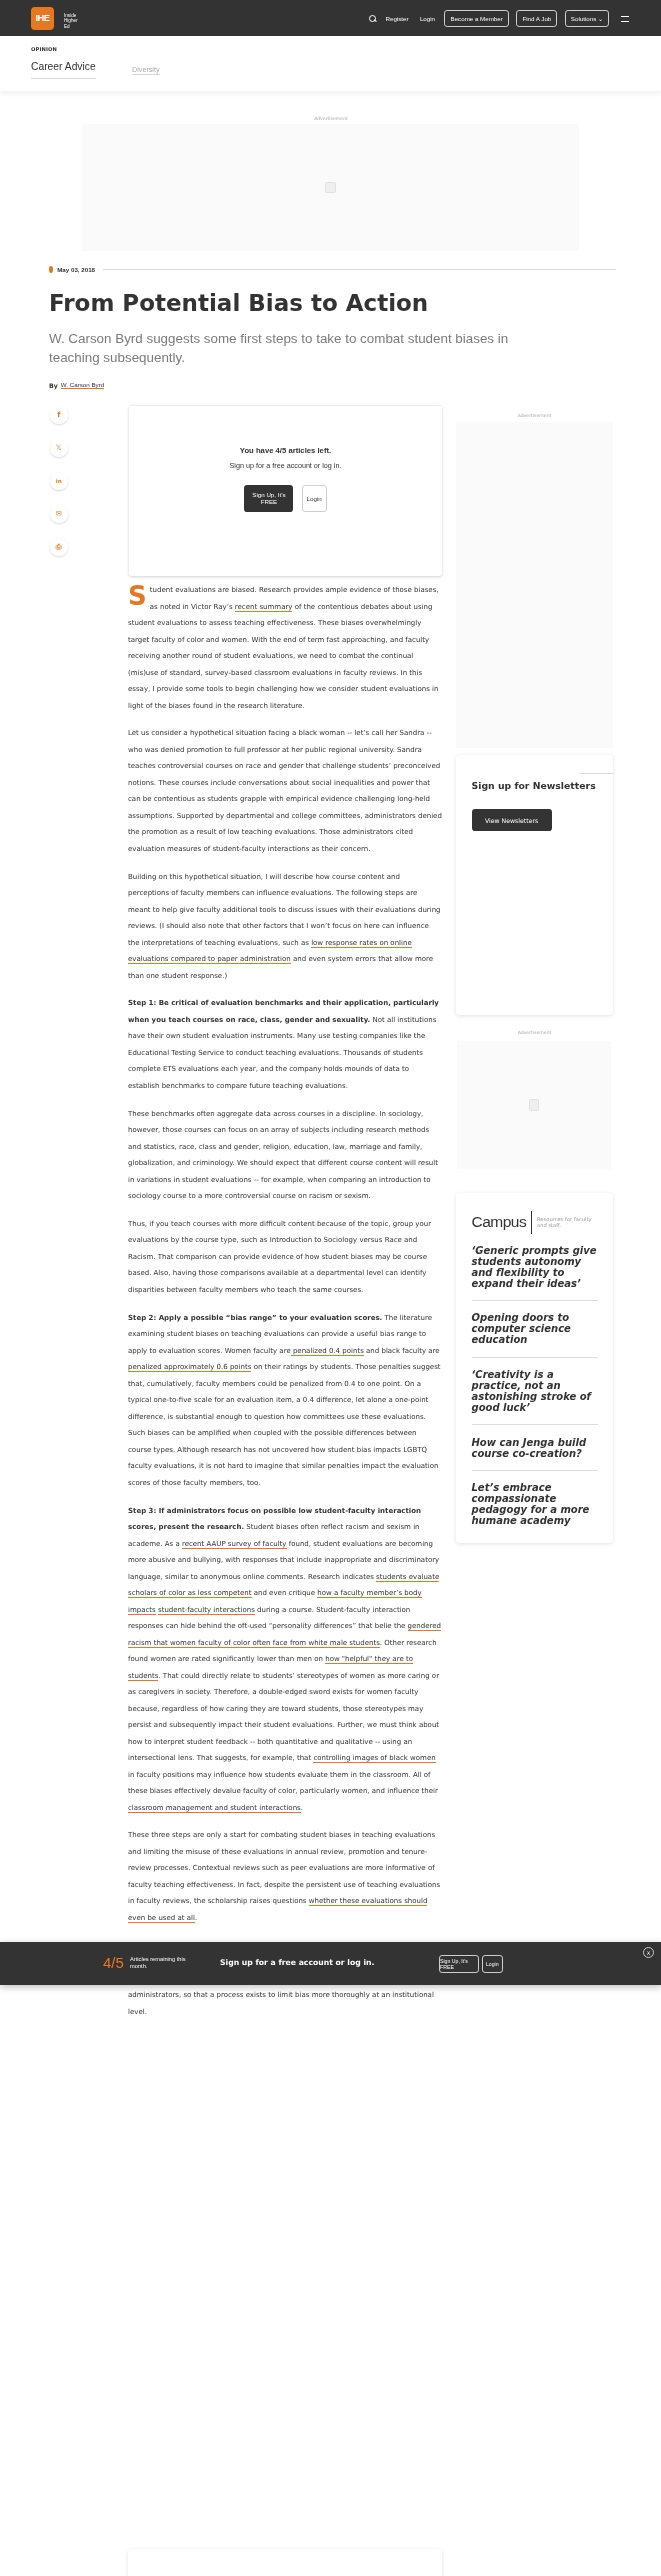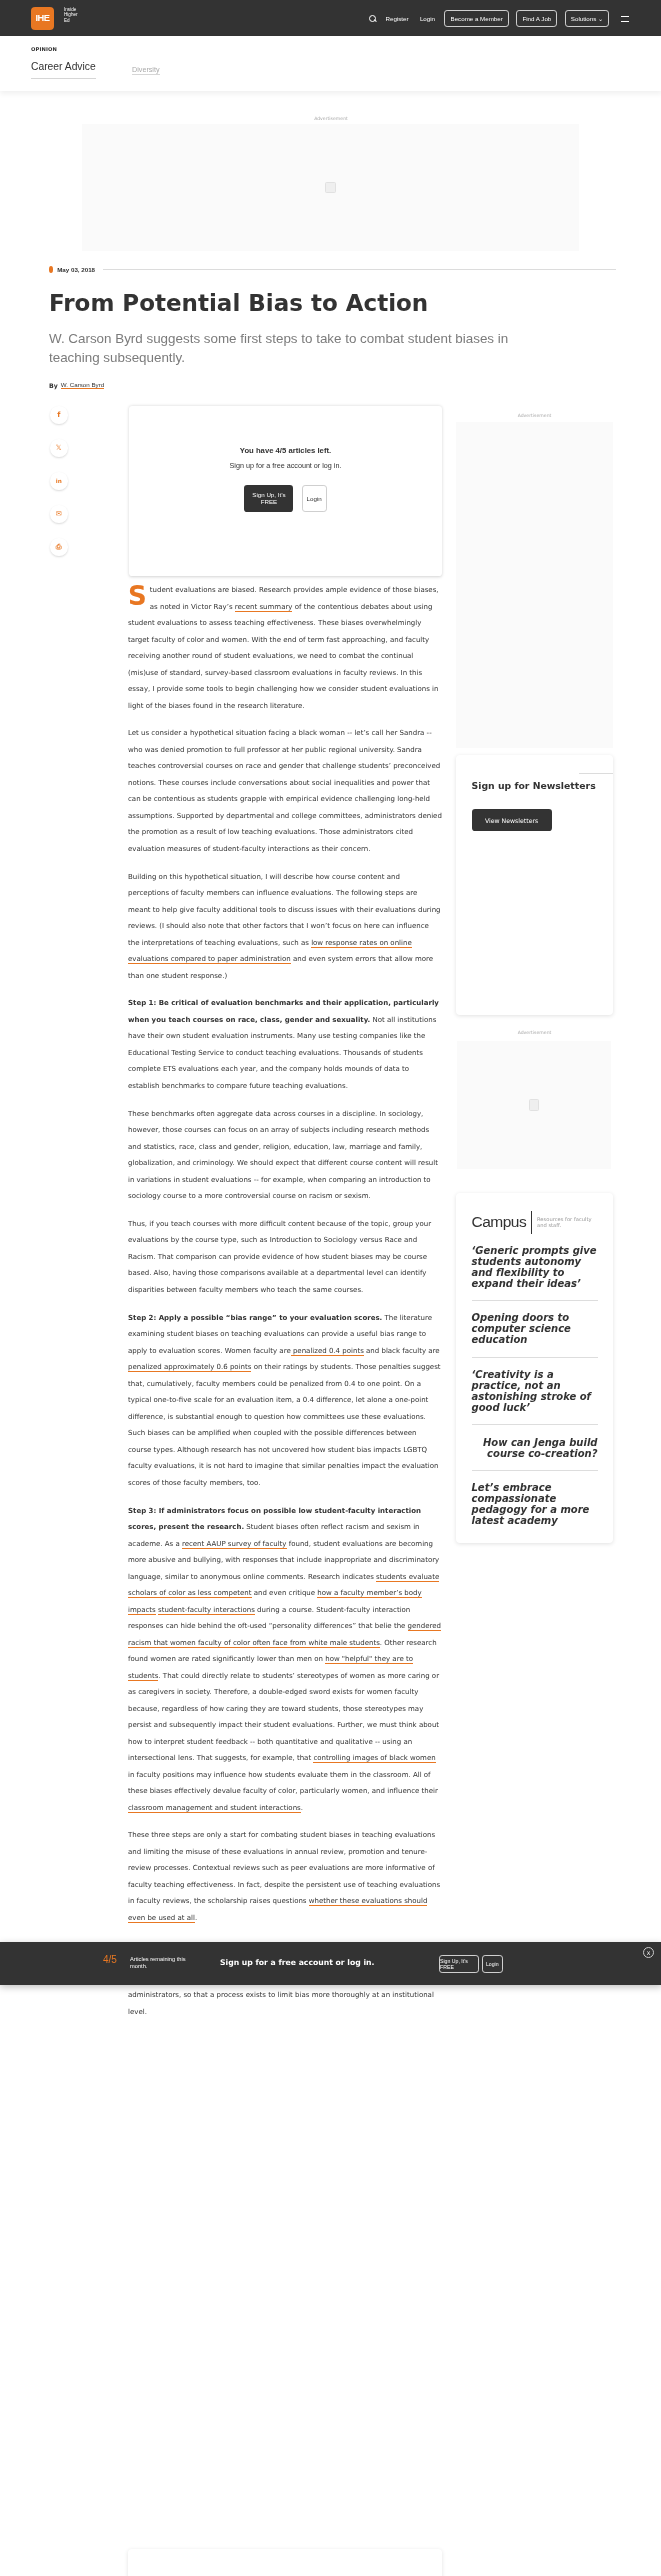--- a/index.html
+++ b/index.html
@@ -1,21 +1,21 @@
 <!DOCTYPE html>
 <html style="font-size:8.2px"><head>
 <meta charset="utf-8">
 <style>
   * { box-sizing: border-box; margin: 0; padding: 0; }
   body { width: 662px; height: 3091px; background: #ffffff; font-family: "DejaVu Sans", sans-serif; color: #333333; position: relative; overflow: hidden; }
   a { color: inherit; text-decoration: none; }
 
   
   .topbar { position: absolute; left: 0; top: 0; width: 662px; height: 36px; background: #333333; }
-  .logo { position: absolute; left: 31px; top: 6.7px; display: flex; align-items: flex-start; gap: 10px; }
+  .logo { position: absolute; left: 31px; top: 6.7px; display: flex; align-items: flex-end; gap: 10px; }
   .logo-mark { width: 23px; height: 23px; background: #e87722; border-radius: 4.1px; color: #fff; font-family: "Liberation Sans", sans-serif; font-weight: 700; font-size: 9.3px; display: flex; align-items: center; justify-content: center; letter-spacing: -0.5px; }
   .logo-text { color: #fff; font-size: 4.6px; line-height: 5.7px; font-family: "Liberation Sans", sans-serif; }
   .nav-right { position: absolute; right: 31px; top: 9.8px; display: flex; align-items: center; gap: 7.2px; }
   .nav-icon { width: 8.2px; height: 8.2px; position: relative; }
   .nav-icon::before { content: ""; position: absolute; left: 0.5px; top: 0.5px; width: 5.2px; height: 5.2px; border: 0.8px solid #fff; border-radius: 50%; }
   .nav-icon::after { content: ""; position: absolute; left: 5.7px; top: 5.7px; width: 2.6px; height: 0.8px; background: #fff; transform: rotate(45deg); }
   .nav-link { color: #fff; font-size: 6.2px; font-family: "Liberation Sans", sans-serif; padding: 0 2.1px; }
   .nav-btn { color: #fff; font-size: 6.2px; font-family: "Liberation Sans", sans-serif; border: 0.5px solid #cfcfcf; border-radius: 3.1px; padding: 4.1px 5.2px; }
   .hamburger { width: 10.3px; height: 7.2px; position: relative; margin-left: 4.1px; }
   .hamburger::before, .hamburger::after { content: ""; position: absolute; left: 0; width: 8.2px; height: 1px; background: #fff; }
@@ -72,21 +72,21 @@
   .nl-btn { display: inline-block; margin-top: 14.4px; background: #333; color: #fff; font-size: 6.2px; border-radius: 3.1px; padding: 7.2px 13.4px; }
   .campus-head { display: flex; align-items: center; gap: 5.2px; }
   .campus-logo { font-family: "Liberation Sans", sans-serif; font-size: 15.5px; font-weight: 300; color: #333; letter-spacing: -0.5px; text-align: right; }
   .campus-sep { width: 0.5px; height: 23px; background: #333; }
   .campus-tag { font-size: 5.2px; color: #999; line-height: 6.2px; }
   .campus-item { font-size: 10px; font-weight: 700; line-height: 11px; padding: 11.3px 0; border-bottom: 0.5px solid #ddd; font-style: italic; }
   .campus-item:last-child { border-bottom: none; }
 
   
   .sticky { position: absolute; left: 0; top: 1942px; width: 662px; height: 43px; background: #333333; box-shadow: 0 2.1px 7.2px rgba(0,0,0,0.25); }
-  .st-count { position: absolute; left: 103px; top: 12.4px; font-size: 10px; color: #e87722; font-family: "Liberation Sans", sans-serif; }
+  .st-count { position: absolute; left: 103px; top: 12.4px; font-size: 15px; color: #e87722; font-family: "Liberation Sans", sans-serif; }
   .st-rem { position: absolute; left: 130px; top: 14px; font-size: 5.7px; line-height: 7.2px; color: #fff; font-family: "Liberation Sans", sans-serif; }
   .st-cta { position: absolute; left: 220px; top: 15.5px; font-size: 7.7px; font-weight: 700; color: #fff; }
   .st-btn { position: absolute; top: 13px; height: 17.5px; border: 0.5px solid #cfcfcf; border-radius: 3.1px; color: #fff; font-size: 5.2px; display: flex; align-items: center; justify-content: center; font-family: "Liberation Sans", sans-serif; }
   .st-close { position: absolute; left: 643px; top: 5.2px; width: 11.3px; height: 11.3px; border: 0.5px solid #ccc; border-radius: 50%; color: #fff; font-size: 5.2px; display: flex; align-items: center; justify-content: center; }
 </style>
 </head>
 <body>
 
 <div class="topbar">
   <div class="logo">
@@ -164,22 +164,22 @@
 
 <div class="rail-card" style="top:1193px;height:350px;padding:17.5px 15.5px;">
   <div class="campus-head">
     <div class="campus-logo">Campus</div>
     <div class="campus-sep"></div>
     <div class="campus-tag">Resources for faculty and staff.</div>
   </div>
   <a class="campus-item" style="display:block;">‘Generic prompts give students autonomy and flexibility to expand their ideas’</a>
   <a class="campus-item" style="display:block;">Opening doors to computer science education</a>
   <a class="campus-item" style="display:block;">‘Creativity is a practice, not an astonishing stroke of good luck’</a>
-  <a class="campus-item" style="display:block;text-align:right;">How can Jenga build course co-creation?</a>
-  <a class="campus-item" style="display:block;">Let’s embrace compassionate pedagogy for a more latest academy</a>
+  <a class="campus-item" style="display:block;">How can Jenga build course co-creation?</a>
+  <a class="campus-item" style="display:block;">Let’s embrace compassionate pedagogy for a more humane academy</a>
 </div>
 
 <div class="body-col">
   <p><span class="dropcap">S</span><span>tudent evaluations are biased. Research provides ample evidence of those biases, as noted in Victor Ray’s </span><a class="lnk">recent summary</a><span> of the contentious debates about using student evaluations to assess teaching effectiveness. These biases overwhelmingly target faculty of color and women. With the end of term fast approaching, and faculty receiving another round of student evaluations, we need to combat the continual (mis)use of standard, survey-based classroom evaluations in faculty reviews. In this essay, I provide some tools to begin challenging how we consider student evaluations in light of the biases found in the research literature.</span></p>
   <p>Let us consider a hypothetical situation facing a black woman -- let’s call her Sandra -- who was denied promotion to full professor at her public regional university. Sandra teaches controversial courses on race and gender that challenge students’ preconceived notions. These courses include conversations about social inequalities and power that can be contentious as students grapple with empirical evidence challenging long-held assumptions. Supported by departmental and college committees, administrators denied the promotion as a result of low teaching evaluations. Those administrators cited evaluation measures of student-faculty interactions as their concern.</p>
   <p><span>Building on this hypothetical situation, I will describe how course content and perceptions of faculty members can influence evaluations. The following steps are meant to help give faculty additional tools to discuss issues with their evaluations during reviews. (I should also note that other factors that I won’t focus on here can influence the interpretations of teaching evaluations, such as </span><a class="lnk">low response rates on online evaluations compared to paper administration</a><span> and even system errors that allow more than one student response.)</span></p>
   <p><b>Step 1: Be critical of evaluation benchmarks and their application, particularly when you teach courses on race, class, gender and sexuality.</b><span> Not all institutions have their own student evaluation instruments. Many use testing companies like the Educational Testing Service to conduct teaching evaluations. Thousands of students complete ETS evaluations each year, and the company holds mounds of data to establish benchmarks to compare future teaching evaluations.</span></p>
   <p>These benchmarks often aggregate data across courses in a discipline. In sociology, however, those courses can focus on an array of subjects including research methods and statistics, race, class and gender, religion, education, law, marriage and family, globalization, and criminology. We should expect that different course content will result in variations in student evaluations -- for example, when comparing an introduction to sociology course to a more controversial course on racism or sexism.</p>
   <p>Thus, if you teach courses with more difficult content because of the topic, group your evaluations by the course type, such as Introduction to Sociology versus Race and Racism. That comparison can provide evidence of how student biases may be course based. Also, having those comparisons available at a departmental level can identify disparities between faculty members who teach the same courses.</p>
   <p><b>Step 2: Apply a possible “bias range” to your evaluation scores.</b><span> The literature examining student biases on teaching evaluations can provide a useful bias range to apply to evaluation scores. Women faculty are</span><a class="lnk"> penalized 0.4 points</a><span> and black faculty are</span><a class="lnk"> penalized approximately 0.6 points</a><span> on their ratings by students. Those penalties suggest that, cumulatively, faculty members could be penalized from 0.4 to one point. On a typical one-to-five scale for an evaluation item, a 0.4 difference, let alone a one-point difference, is substantial enough to question how committees use these evaluations. Such biases can be amplified when coupled with the possible differences between course types. Although research has not uncovered how student bias impacts LGBTQ faculty evaluations, it is not hard to imagine that similar penalties impact the evaluation scores of those faculty members, too.</span></p>

